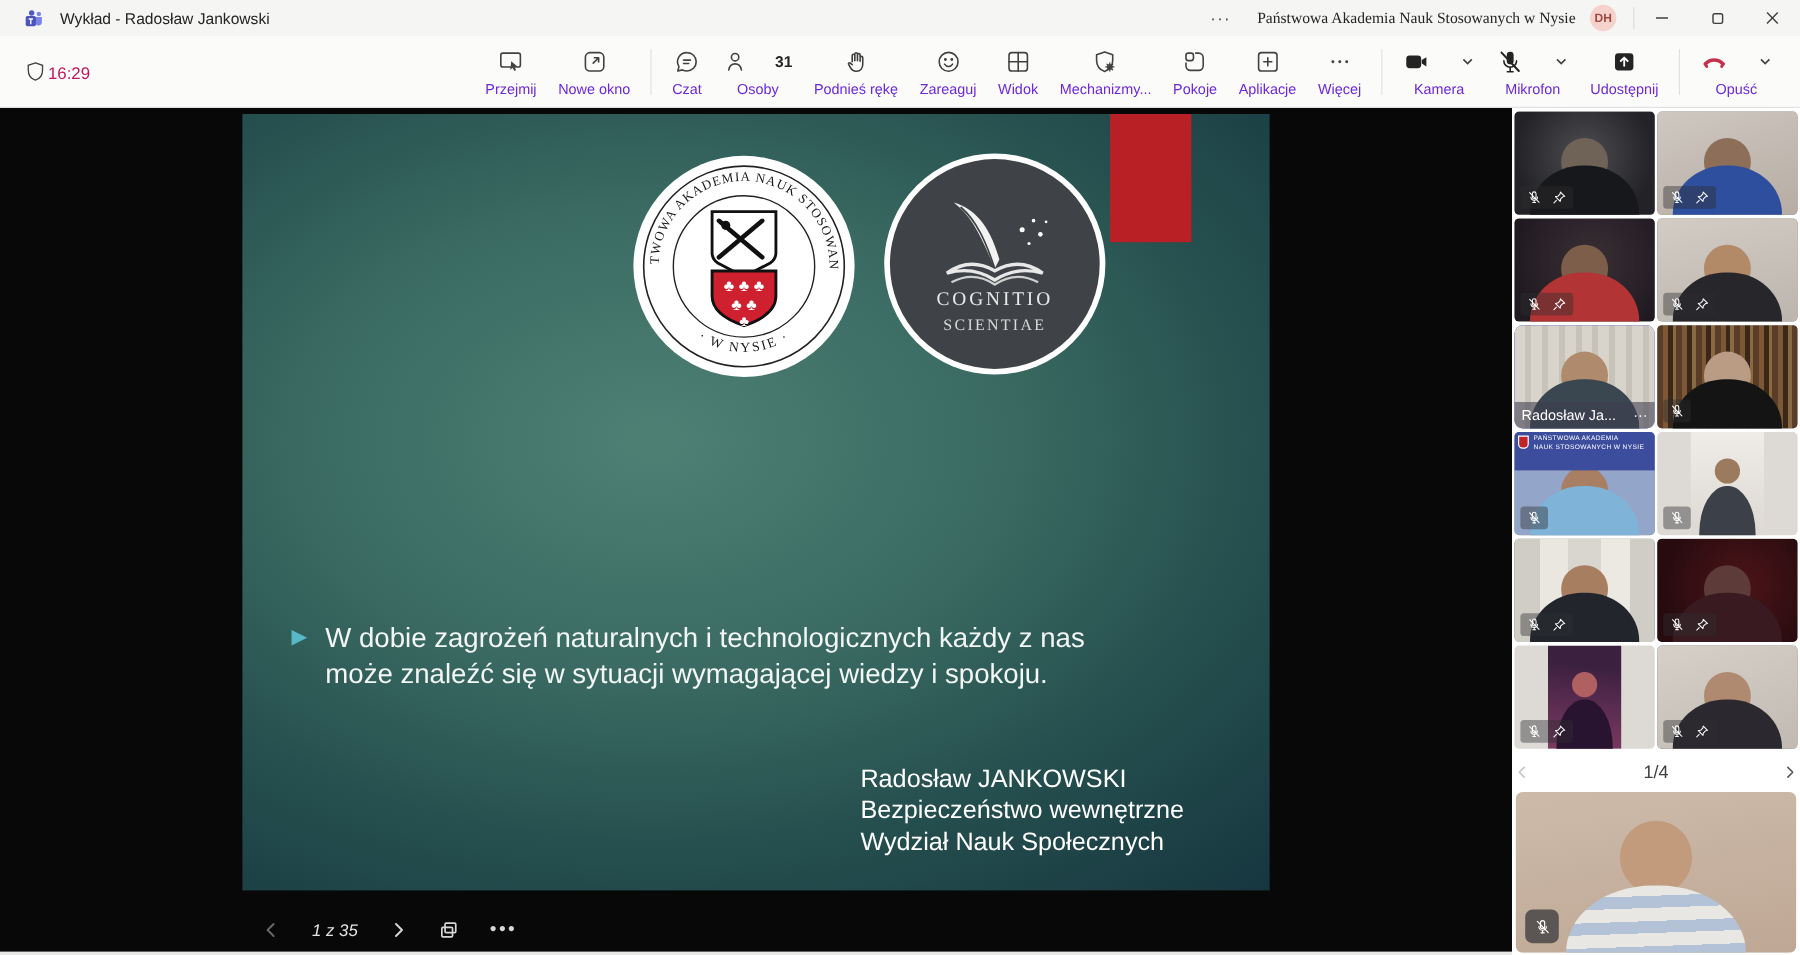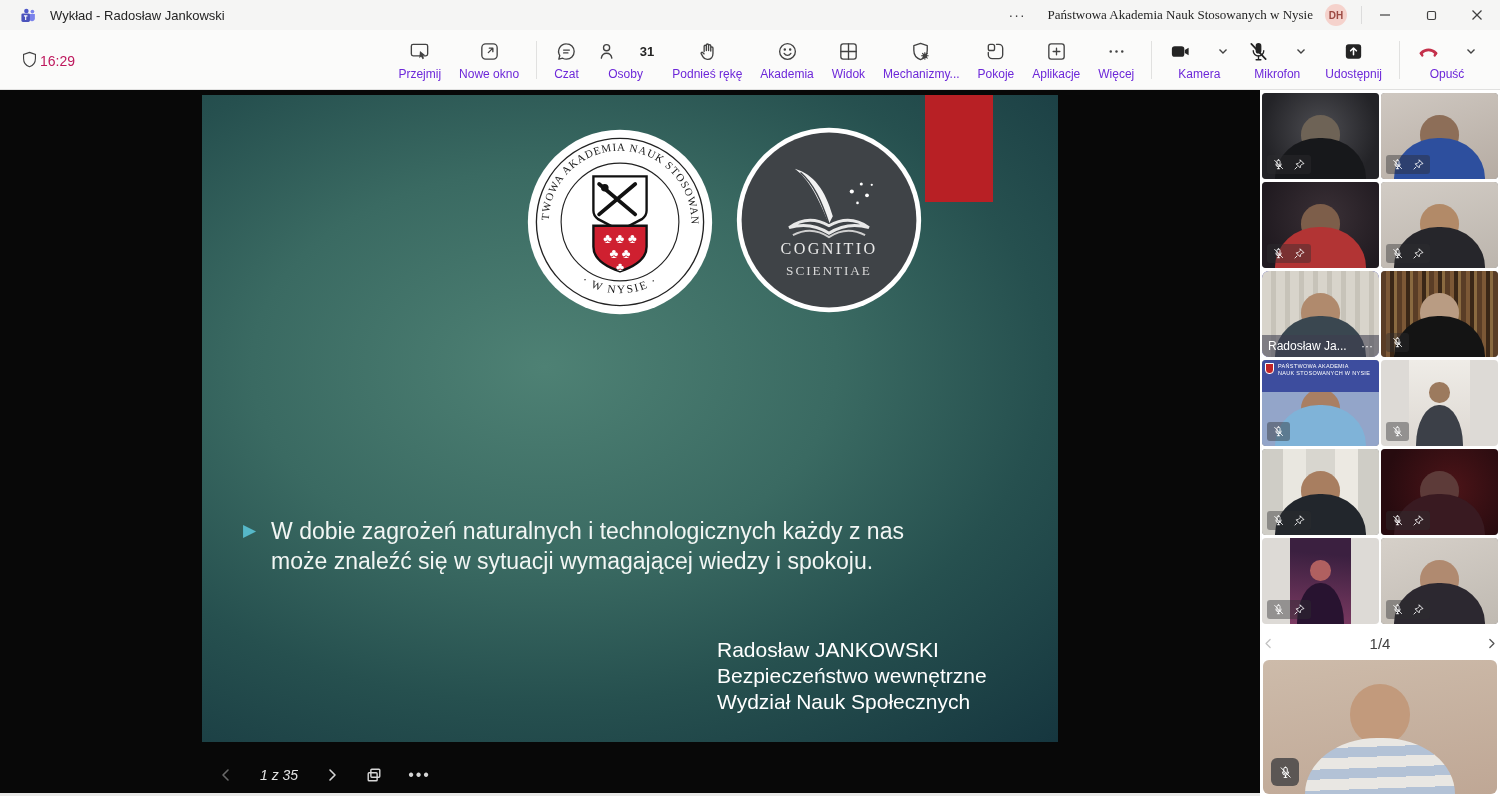--- a/index.html
+++ b/index.html
@@ -196,21 +196,21 @@
       </div>
       <div class="tbtn">
         <div class="ic-row">
             <svg class="ic" viewBox="0 0 24 24">
               <circle cx="12" cy="12" r="8.2"></circle>
               <circle cx="9.2" cy="10" r=".6" fill="#424242"></circle>
               <circle cx="14.8" cy="10" r=".6" fill="#424242"></circle>
               <path d="M8.5 14c.9 1.4 2.1 2.1 3.5 2.1s2.6-.7 3.5-2.1"></path>
             </svg>
           </div>
-        <span class="lbl">Akademia</span>
+        <span class="lbl">Zareaguj</span>
       </div>
       <div class="tbtn">
         <div class="ic-row">
             <svg class="ic" viewBox="0 0 24 24">
               <rect x="4" y="4" width="16" height="16" rx="2.5"></rect>
               <path d="M12 4v16M4 12h16"></path>
             </svg>
           </div>
         <span class="lbl">Widok</span>
       </div>

